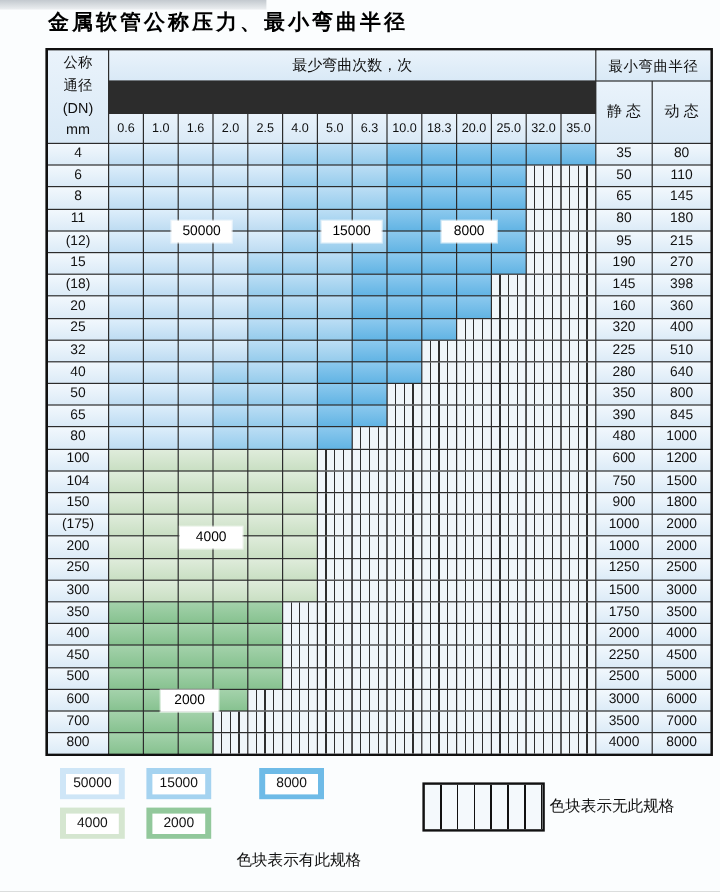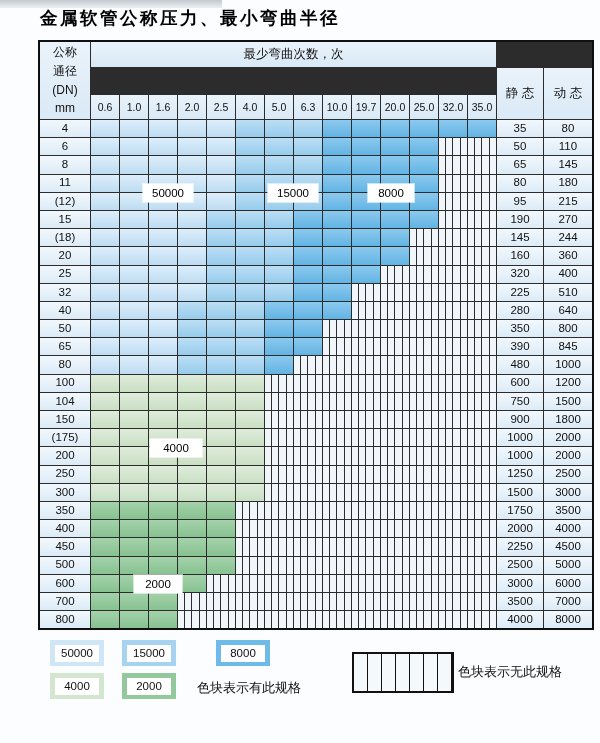--- a/index.html
+++ b/index.html
@@ -45,21 +45,21 @@
   
   .sw{position:absolute;width:54px;height:26px;display:flex;align-items:center;justify-content:center;}
   .sw .inner{background:#fff;width:44px;height:17px;display:flex;align-items:center;justify-content:center;
         font-size:11.5px;}
   .sw-50000{left:50px;top:640px;background:#cfe6f7;}
   .sw-15000{left:122px;top:640px;background:#a5d3f0;}
   .sw-8000{left:216px;top:640px;background:#6fbbe7;}
   .sw-4000{left:50px;top:673px;background:#d5e6d0;}
   .sw-2000{left:122px;top:673px;background:#92c89b;}
   .leg-text{position:absolute;font-size:13px;color:#111;}
-  .leg-has{left:197px;top:679px;text-align:right;}
+  .leg-has{left:197px;top:708px;text-align:right;}
   .leg-no{left:458px;top:663px;}
   .leg-hatch{position:absolute;left:352px;top:652px;width:98px;height:37px;border:2px solid #111;
         background-color:#f4f9fc;
         background-image:repeating-linear-gradient(90deg,transparent 0px,transparent 12.6px,#111 12.6px,#111 14px);}
 </style>
 </head>
 <body>
 
 <div class="page">
   <div class="top-strip"></div>
@@ -67,32 +67,33 @@
 
   <div class="table-wrap">
     <div class="grid" id="grid">
       <div class="cell hcell h-corner">
         <span>公称</span>
         <span>通径</span>
         <span>(DN)</span>
         <span>mm</span>
       </div>
       <div class="cell hcell h-bend">最少弯曲次数，次</div>
+      <div class="cell hcell h-radius">最小弯曲半径</div>
       <div class="cell hcell h-static">静 态</div>
       <div class="cell hcell h-dyn">动 态</div>
     <div class="cell hcell pcol" style="grid-area: 3 / 2;">0.6</div>
         <div class="cell hcell pcol" style="grid-area: 3 / 3;">1.0</div>
         <div class="cell hcell pcol" style="grid-area: 3 / 4;">1.6</div>
         <div class="cell hcell pcol" style="grid-area: 3 / 5;">2.0</div>
         <div class="cell hcell pcol" style="grid-area: 3 / 6;">2.5</div>
         <div class="cell hcell pcol" style="grid-area: 3 / 7;">4.0</div>
         <div class="cell hcell pcol" style="grid-area: 3 / 8;">5.0</div>
         <div class="cell hcell pcol" style="grid-area: 3 / 9;">6.3</div>
         <div class="cell hcell pcol" style="grid-area: 3 / 10;">10.0</div>
-        <div class="cell hcell pcol" style="grid-area: 3 / 11;">19.7</div>
+        <div class="cell hcell pcol" style="grid-area: 3 / 11;">18.3</div>
         <div class="cell hcell pcol" style="grid-area: 3 / 12;">20.0</div>
         <div class="cell hcell pcol" style="grid-area: 3 / 13;">25.0</div>
         <div class="cell hcell pcol" style="grid-area: 3 / 14;">32.0</div>
         <div class="cell hcell pcol" style="grid-area: 3 / 15;">35.0</div>
         <div class="cell dn" style="grid-area: 4 / 1;">4</div>
         <div class="cell c50000" style="grid-area: 4 / 2;"></div>
         <div class="cell c50000" style="grid-area: 4 / 3;"></div>
         <div class="cell c50000" style="grid-area: 4 / 4;"></div>
         <div class="cell c50000" style="grid-area: 4 / 5;"></div>
         <div class="cell c50000" style="grid-area: 4 / 6;"></div>
@@ -201,21 +202,21 @@
         <div class="cell c15000" style="grid-area: 10 / 7;"></div>
         <div class="cell c15000" style="grid-area: 10 / 8;"></div>
         <div class="cell c8000" style="grid-area: 10 / 9;"></div>
         <div class="cell c8000" style="grid-area: 10 / 10;"></div>
         <div class="cell c8000" style="grid-area: 10 / 11;"></div>
         <div class="cell c8000" style="grid-area: 10 / 12;"></div>
         <div class="cell hatch" style="grid-area: 10 / 13;"></div>
         <div class="cell hatch" style="grid-area: 10 / 14;"></div>
         <div class="cell hatch" style="grid-area: 10 / 15;"></div>
         <div class="cell " style="grid-area: 10 / 16;">145</div>
-        <div class="cell " style="grid-area: 10 / 17;">244</div>
+        <div class="cell " style="grid-area: 10 / 17;">398</div>
         <div class="cell dn" style="grid-area: 11 / 1;">20</div>
         <div class="cell c50000" style="grid-area: 11 / 2;"></div>
         <div class="cell c50000" style="grid-area: 11 / 3;"></div>
         <div class="cell c50000" style="grid-area: 11 / 4;"></div>
         <div class="cell c50000" style="grid-area: 11 / 5;"></div>
         <div class="cell c15000" style="grid-area: 11 / 6;"></div>
         <div class="cell c15000" style="grid-area: 11 / 7;"></div>
         <div class="cell c15000" style="grid-area: 11 / 8;"></div>
         <div class="cell c8000" style="grid-area: 11 / 9;"></div>
         <div class="cell c8000" style="grid-area: 11 / 10;"></div>

